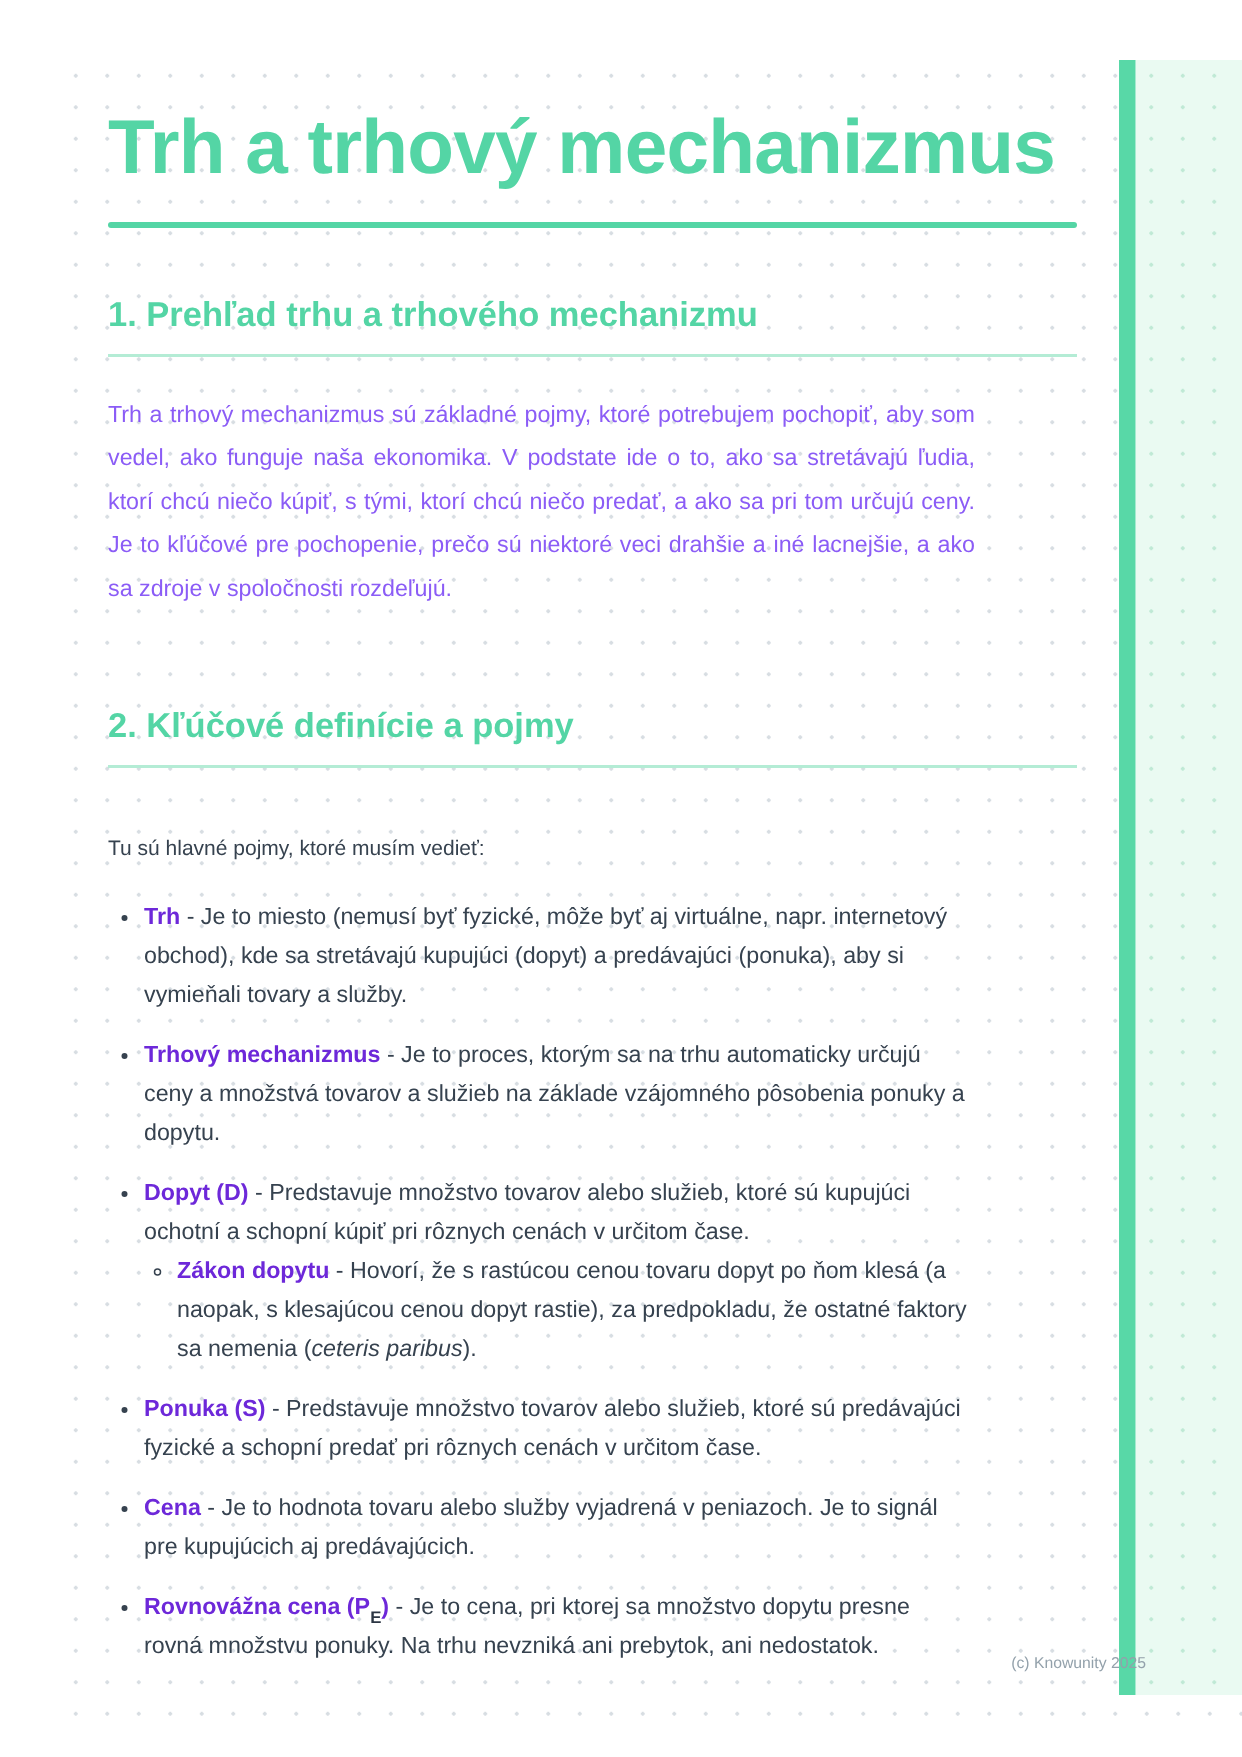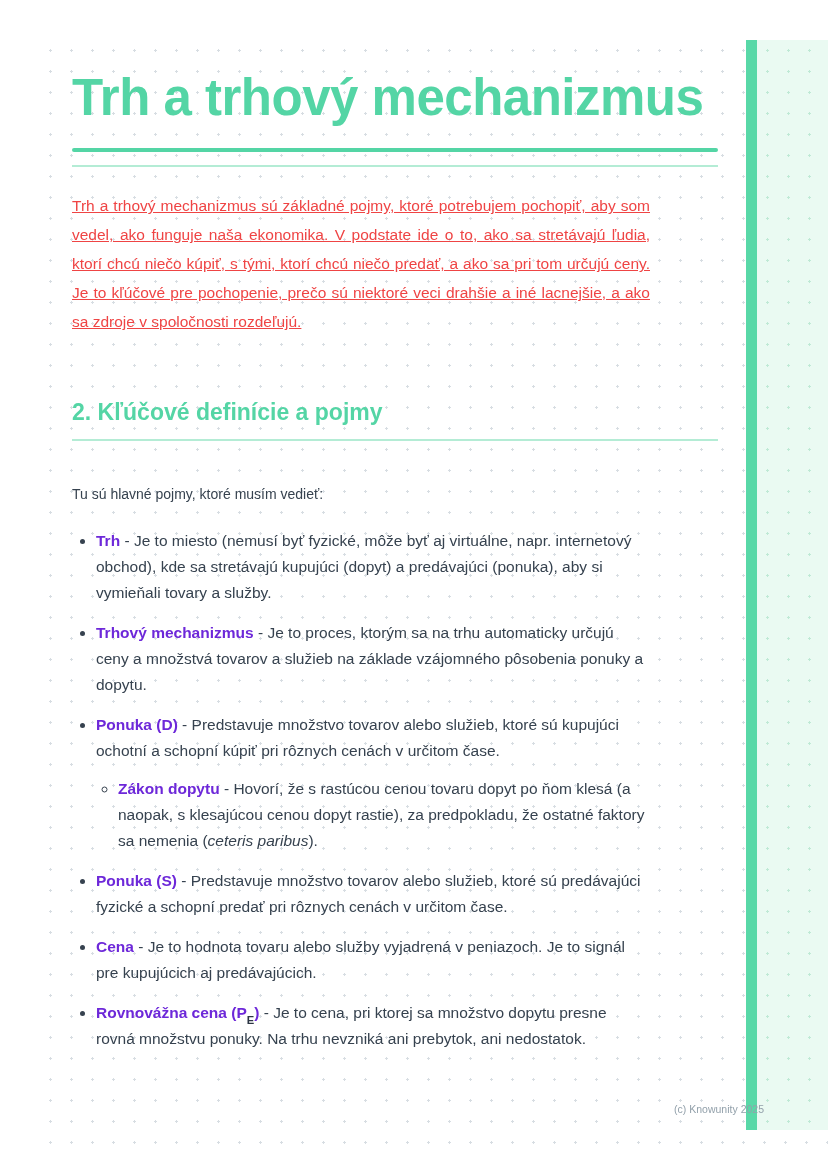--- a/index.html
+++ b/index.html
@@ -62,22 +62,21 @@
     height:2px;
     background:#b4ecd5;
     margin-top:13px;
   }
   .para {
     margin-top:24px;
     width:578px;
     font-size:15.5px;
     line-height:29px;
     text-align:justify;
-    color:#ef4444;
-    text-decoration:underline;
+    color:#8b5cf6;
   }
   .intro {
     margin-top:41px;
     font-size:14px;
     line-height:24px;
     color:#36424f;
   }
   ul.terms {
     margin-top:22px;
     padding-left:24px;
@@ -85,21 +84,21 @@
     list-style-type:disc;
   }
   ul.terms > li {
     font-size:15.5px;
     line-height:26px;
     margin-bottom:14px;
   }
   ul.sub {
     list-style-type:circle;
     padding-left:22px;
-    margin-top:12px;
+    margin-top:0;
     margin-bottom:2px;
   }
   ul.sub > li {
     font-size:15.5px;
     line-height:26px;
   }
   .b { font-weight:700; color:#6d28d9; }
   .i { font-style:italic; }
   sub.e {
     font-weight:700;
@@ -123,36 +122,37 @@
 
 <div class="dots-layer"></div>
 <div class="mint-strip"></div>
 <div class="green-bar"></div>
 
 <div class="content">
 
   <h1>Trh a trhový mechanizmus</h1>
   <div class="title-rule"></div>
 
+  <h2 class="h2-first">1. Prehľad trhu a trhového mechanizmu</h2>
   <div class="heading-rule"></div>
 
   <p class="para">Trh a trhový mechanizmus sú základné pojmy, ktoré potrebujem pochopiť, aby som vedel, ako funguje naša ekonomika. V podstate ide o to, ako sa stretávajú ľudia, ktorí chcú niečo kúpiť, s tými, ktorí chcú niečo predať, a ako sa pri tom určujú ceny. Je to kľúčové pre pochopenie, prečo sú niektoré veci drahšie a iné lacnejšie, a ako sa zdroje v spoločnosti rozdeľujú.</p>
 
   <h2 class="h2-second">2. Kľúčové definície a pojmy</h2>
   <div class="heading-rule"></div>
 
   <p class="intro">Tu sú hlavné pojmy, ktoré musím vedieť:</p>
 
   <ul class="terms">
 
     <li><span class="b">Trh</span><span> - Je to miesto (nemusí byť fyzické, môže byť aj virtuálne, napr. internetový obchod), kde sa stretávajú kupujúci (dopyt) a predávajúci (ponuka), aby si vymieňali tovary a služby.</span></li>
 
     <li><span class="b">Trhový mechanizmus</span><span> - Je to proces, ktorým sa na trhu automaticky určujú ceny a množstvá tovarov a služieb na základe vzájomného pôsobenia ponuky a dopytu.</span></li>
 
-    <li><span class="b">Ponuka (D)</span><span> - Predstavuje množstvo tovarov alebo služieb, ktoré sú kupujúci ochotní a schopní kúpiť pri rôznych cenách v určitom čase.</span>
+    <li><span class="b">Dopyt (D)</span><span> - Predstavuje množstvo tovarov alebo služieb, ktoré sú kupujúci ochotní a schopní kúpiť pri rôznych cenách v určitom čase.</span>
       <ul class="sub">
         <li><span class="b">Zákon dopytu</span><span> - Hovorí, že s rastúcou cenou tovaru dopyt po ňom klesá (a naopak, s klesajúcou cenou dopyt rastie), za predpokladu, že ostatné faktory sa nemenia (</span><span class="i">ceteris paribus</span><span>).</span></li>
       </ul>
     </li>
 
     <li><span class="b">Ponuka (S)</span><span> - Predstavuje množstvo tovarov alebo služieb, ktoré sú predávajúci fyzické a schopní predať pri rôznych cenách v určitom čase.</span>
     </li>
 
     <li><span class="b">Cena</span><span> - Je to hodnota tovaru alebo služby vyjadrená v peniazoch. Je to signál pre kupujúcich aj predávajúcich.</span></li>
 

